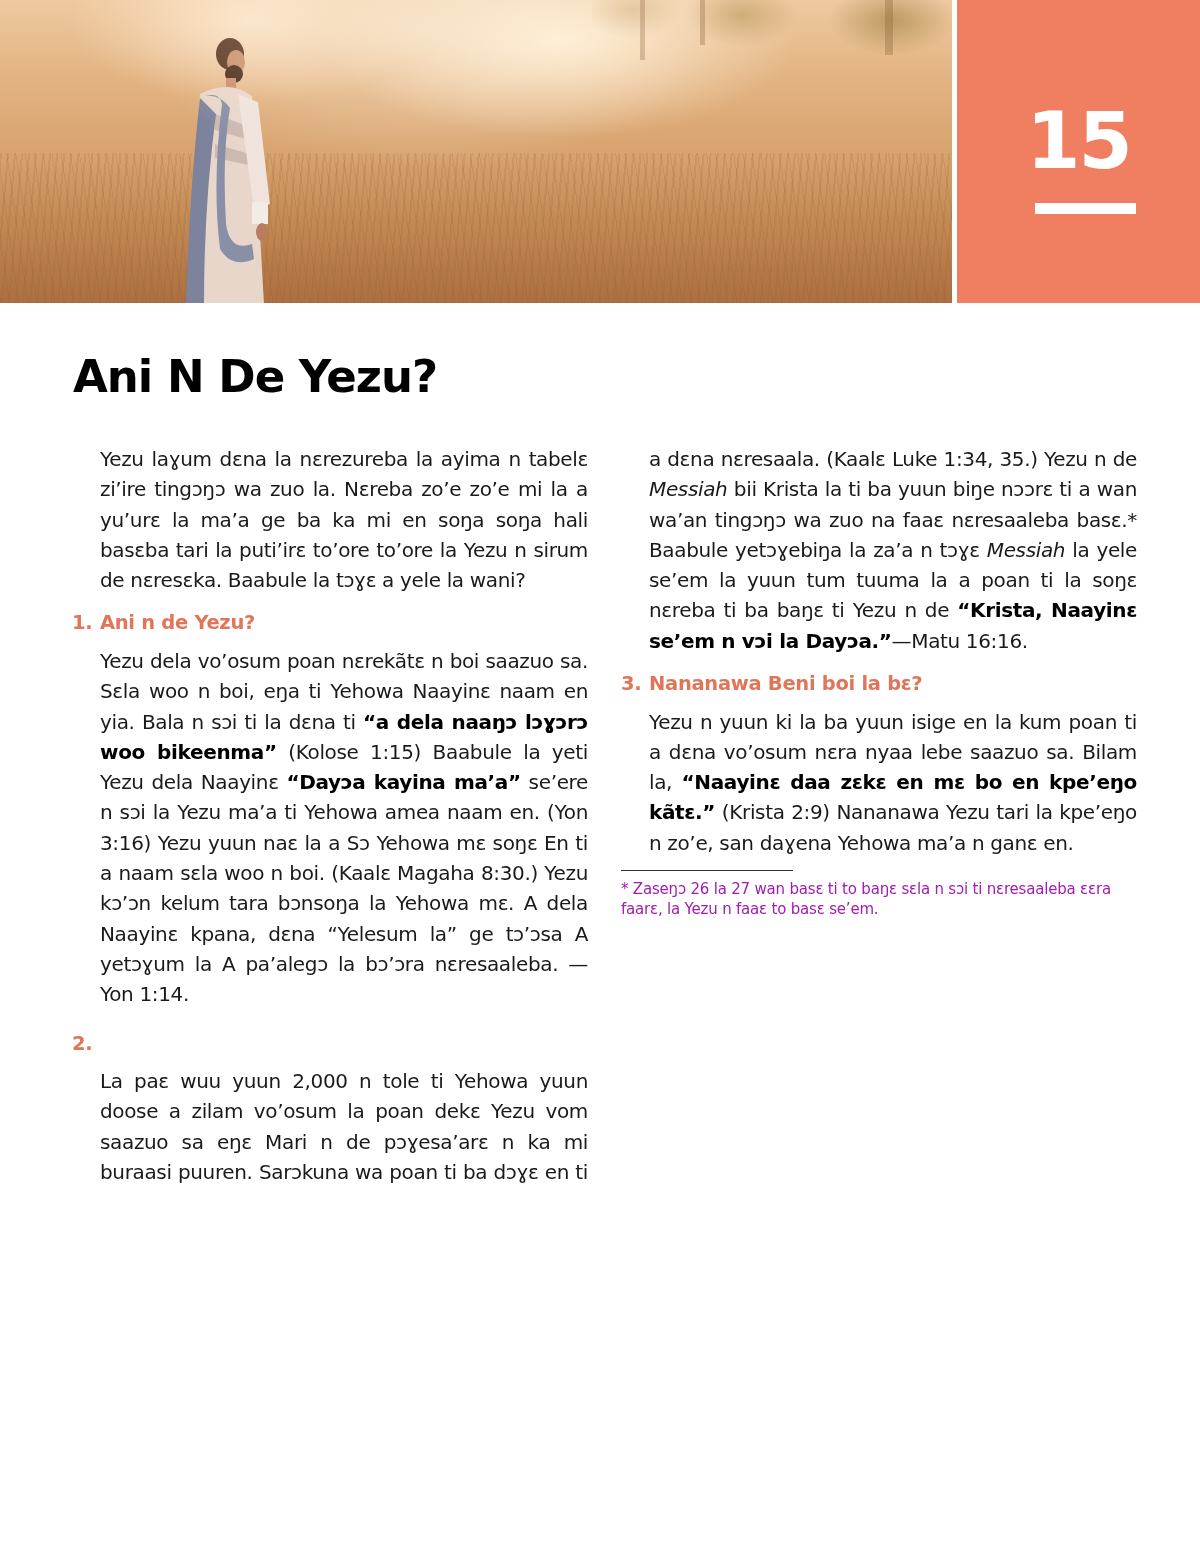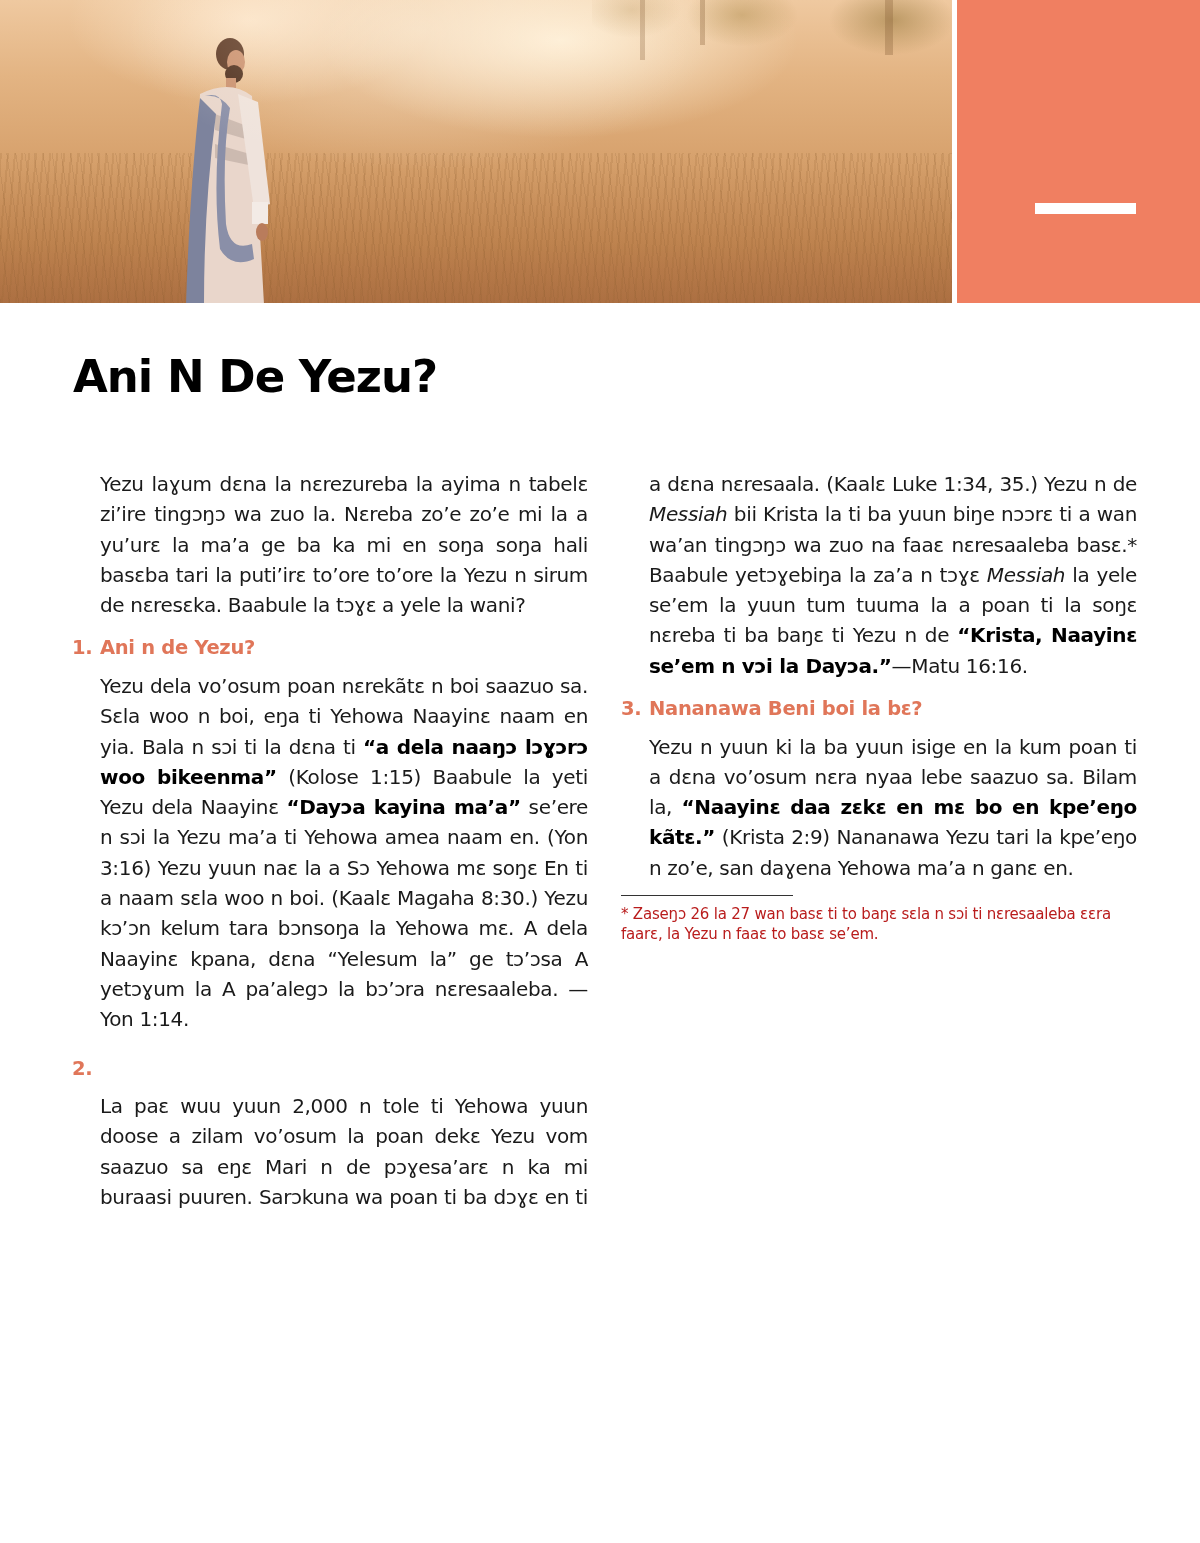--- a/index.html
+++ b/index.html
@@ -112,21 +112,20 @@
       font-size: 45px;
       line-height: 1.1;
       color: #000000;
       letter-spacing: -1px;
     }
     
     .col {
       position: absolute;
       top: 444px;
       width: 516px;
-      margin-top: 25px;
     }
     .col-left { left: 72px; }
     .col-right { left: 621px; }
     .para {
       margin: 0 0 0 28px;
       font-size: 20px;
       line-height: 30.3px;
       text-align: justify;
       color: #1a1a1a;
       font-family: "DejaVu Sans", sans-serif;
@@ -149,21 +148,21 @@
     .footnote-rule {
       margin: 12px 0 8px 0;
       width: 172px;
       height: 1px;
       background: #333333;
     }
     .footnote {
       font-family: "DejaVu Sans", sans-serif;
       font-size: 15px;
       line-height: 20px;
-      color: #b91c1c;
+      color: #a21caf;
       letter-spacing: -0.2px;
     }
   </style>
 </head>
 <body>
 
 <div class="hero">
   <div class="trees"></div>
   <div class="trunk" style="left:640px;height:60px;"></div>
   <div class="trunk" style="left:700px;height:45px;"></div>
@@ -187,20 +186,21 @@
 
     <ellipse cx="102" cy="198" rx="6" ry="9" fill="#b97c5c"></ellipse>
 
     <path d="M45 62 Q60 58 62 70 Q52 150 60 215 Q72 235 94 225 L92 210 Q70 218 66 190 Q62 120 70 74 Q60 60 45 62 Z" fill="#8a8fa8"></path>
     <path d="M40 64 Q30 150 26 270 L44 270 Q44 170 56 80 Z" fill="#7d839d"></path>
   </svg>
   <div class="glow"></div>
 </div>
 
 <div class="chapter-badge">
+  <div class="chapter-number">15</div>
   <div class="chapter-rule"></div>
 </div>
 
 <h1 class="page-title">Ani N De Yezu?</h1>
 
 <div class="col col-left">
   <p class="para">Yezu laɣum dɛna la nɛrezureba la ayima n tabelɛ zi’ire tingɔŋɔ wa zuo la. Nɛreba zo’e zo’e mi la a yu’urɛ la ma’a ge ba ka mi en soŋa soŋa hali basɛba tari la puti’irɛ to’ore to’ore la Yezu n sirum de nɛresɛka. Baabule la tɔɣɛ a yele la wani?</p>
 
   <div class="q-head">
     <span class="q-num">1.</span>

